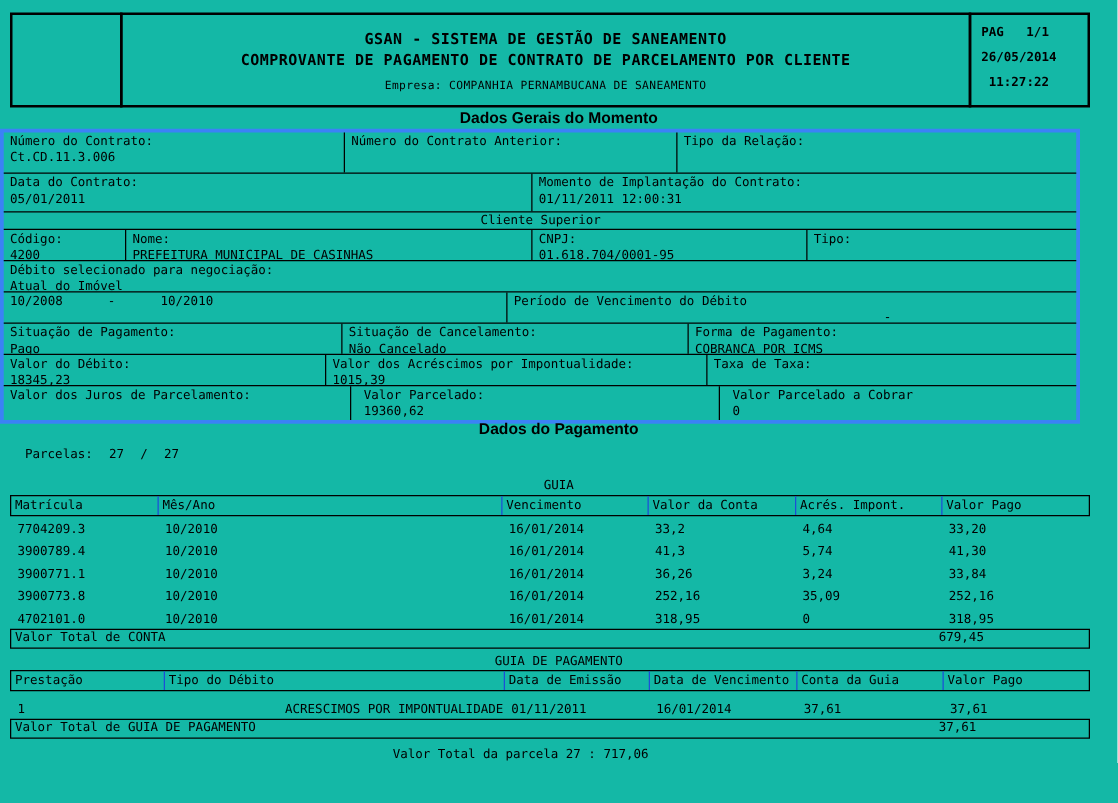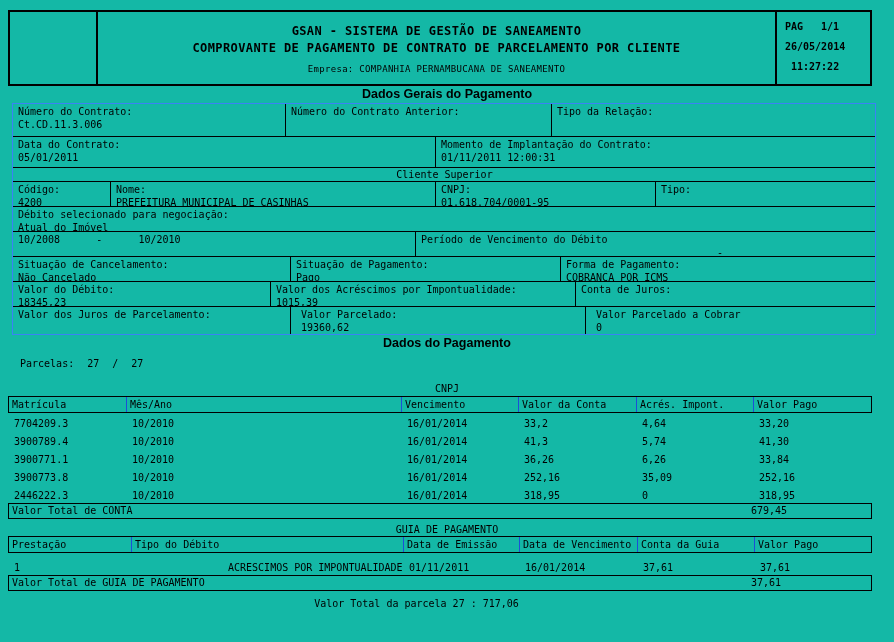--- a/index.html
+++ b/index.html
@@ -18,21 +18,21 @@
   .pag-box .pline{display:flex;gap:18px;line-height:20px;}
   .pag-box .dline{line-height:20px;}
   .pag-box .tline{line-height:20px;padding-left:6px;}
 
   
   .sectitle{position:absolute;left:0;width:894px;text-align:center;
             font-family:"Liberation Sans",sans-serif;font-weight:bold;font-size:12.5px;}
   .subhead{position:absolute;left:0;width:894px;text-align:center;font-size:10px;}
 
   
-  .fieldtable{position:absolute;top:103px;left:12px;width:864px;border:1px solid #3b82f6;box-sizing:border-box;}
+  .fieldtable{position:absolute;top:103px;left:0;width:864px;border:3px solid #3b82f6;box-sizing:border-box;}
   .frow{display:flex;border-top:1px solid #000;box-sizing:border-box;}
   .frow:first-child{border-top:none;}
   .fcell{border-left:1px solid #000;box-sizing:border-box;padding:1px 4px 0 5px;overflow:hidden;}
   .fcell:first-child{border-left:none;}
   .lbl,.val{font-size:10px;line-height:13px;white-space:pre;}
   .r1{height:32px}.r2{height:31px}.r3{height:14px}.r4{height:25px}.r5{height:25px}
   .r6{height:25px}.r7{height:25px}.r8{height:25px}.r9{height:28px}
   .center-cell{flex:1;text-align:center;border-left:none;padding-top:1px;}
   .dash-ind{padding-left:296px;}
   .pad10{padding-left:10px;}
@@ -77,21 +77,21 @@
     <div class="hbox pag-box">
       <div class="pline">
         <span>PAG</span>
         <span>1/1</span>
       </div>
       <div class="dline">26/05/2014</div>
       <div class="tline">11:27:22</div>
     </div>
   </div>
 
-  <div class="sectitle" style="top:87px">Dados Gerais do Pagamento</div>
+  <div class="sectitle" style="top:87px">Dados Gerais do Momento</div>
 
   <div class="fieldtable">
     <div class="frow r1">
       <div class="fcell" style="width:272px">
         <div class="lbl">Número do Contrato:</div>
         <div class="val">Ct.CD.11.3.006</div>
       </div>
       <div class="fcell" style="width:266px">
         <div class="lbl">Número do Contrato Anterior:</div>
         <div class="val"></div>
@@ -141,44 +141,44 @@
     <div class="frow r6">
       <div class="fcell" style="width:402px">
         <div class="val">10/2008      -      10/2010</div>
       </div>
       <div class="fcell" style="flex:1">
         <div class="lbl">Período de Vencimento do Débito</div>
         <div class="val dash-ind">-</div>
       </div>
     </div>
     <div class="frow r7">
+      <div class="fcell" style="width:270px">
+        <div class="lbl">Situação de Pagamento:</div>
+        <div class="val">Pago</div>
+      </div>
       <div class="fcell" style="width:277px">
         <div class="lbl">Situação de Cancelamento:</div>
         <div class="val">Não Cancelado</div>
-      </div>
-      <div class="fcell" style="width:270px">
-        <div class="lbl">Situação de Pagamento:</div>
-        <div class="val">Pago</div>
       </div>
       <div class="fcell" style="flex:1">
         <div class="lbl">Forma de Pagamento:</div>
         <div class="val">COBRANCA POR ICMS</div>
       </div>
     </div>
     <div class="frow r8">
       <div class="fcell" style="width:257px">
         <div class="lbl">Valor do Débito:</div>
         <div class="val">18345,23</div>
       </div>
       <div class="fcell" style="width:305px">
         <div class="lbl">Valor dos Acréscimos por Impontualidade:</div>
         <div class="val">1015,39</div>
       </div>
       <div class="fcell" style="flex:1">
-        <div class="lbl">Conta de Juros:</div>
+        <div class="lbl">Taxa de Taxa:</div>
         <div class="val"></div>
       </div>
     </div>
     <div class="frow r9">
       <div class="fcell" style="width:277px">
         <div class="lbl">Valor dos Juros de Parcelamento:</div>
         <div class="val"></div>
       </div>
       <div class="fcell pad10" style="width:295px">
         <div class="lbl">Valor Parcelado:</div>
@@ -193,21 +193,21 @@
 
   <div class="sectitle" style="top:336px">Dados do Pagamento</div>
 
   <div class="parcelas">
     <span>Parcelas:</span>
     <span>27</span>
     <span>/</span>
     <span>27</span>
   </div>
 
-  <div class="subhead" style="top:383px">CNPJ</div>
+  <div class="subhead" style="top:383px">GUIA</div>
 
   <div class="dtable" style="top:396px">
     <div class="thead">
       <div class="th cw1">Matrícula</div>
       <div class="th cw2">Mês/Ano</div>
       <div class="th cw3">Vencimento</div>
       <div class="th cw4">Valor da Conta</div>
       <div class="th cw5">Acrés. Impont.</div>
       <div class="th cw6">Valor Pago</div>
     </div>
@@ -225,33 +225,33 @@
       <div class="td cw3">16/01/2014</div>
       <div class="td cw4">41,3</div>
       <div class="td cw5">5,74</div>
       <div class="td cw6">41,30</div>
     </div>
     <div class="tr">
       <div class="td cw1">3900771.1</div>
       <div class="td cw2">10/2010</div>
       <div class="td cw3">16/01/2014</div>
       <div class="td cw4">36,26</div>
-      <div class="td cw5">6,26</div>
+      <div class="td cw5">3,24</div>
       <div class="td cw6">33,84</div>
     </div>
     <div class="tr">
       <div class="td cw1">3900773.8</div>
       <div class="td cw2">10/2010</div>
       <div class="td cw3">16/01/2014</div>
       <div class="td cw4">252,16</div>
       <div class="td cw5">35,09</div>
       <div class="td cw6">252,16</div>
     </div>
     <div class="tr">
-      <div class="td cw1">2446222.3</div>
+      <div class="td cw1">4702101.0</div>
       <div class="td cw2">10/2010</div>
       <div class="td cw3">16/01/2014</div>
       <div class="td cw4">318,95</div>
       <div class="td cw5">0</div>
       <div class="td cw6">318,95</div>
     </div>
     <div class="ttotal">
       <div class="tlabel">Valor Total de CONTA</div>
       <div class="tvalue">679,45</div>
     </div>

